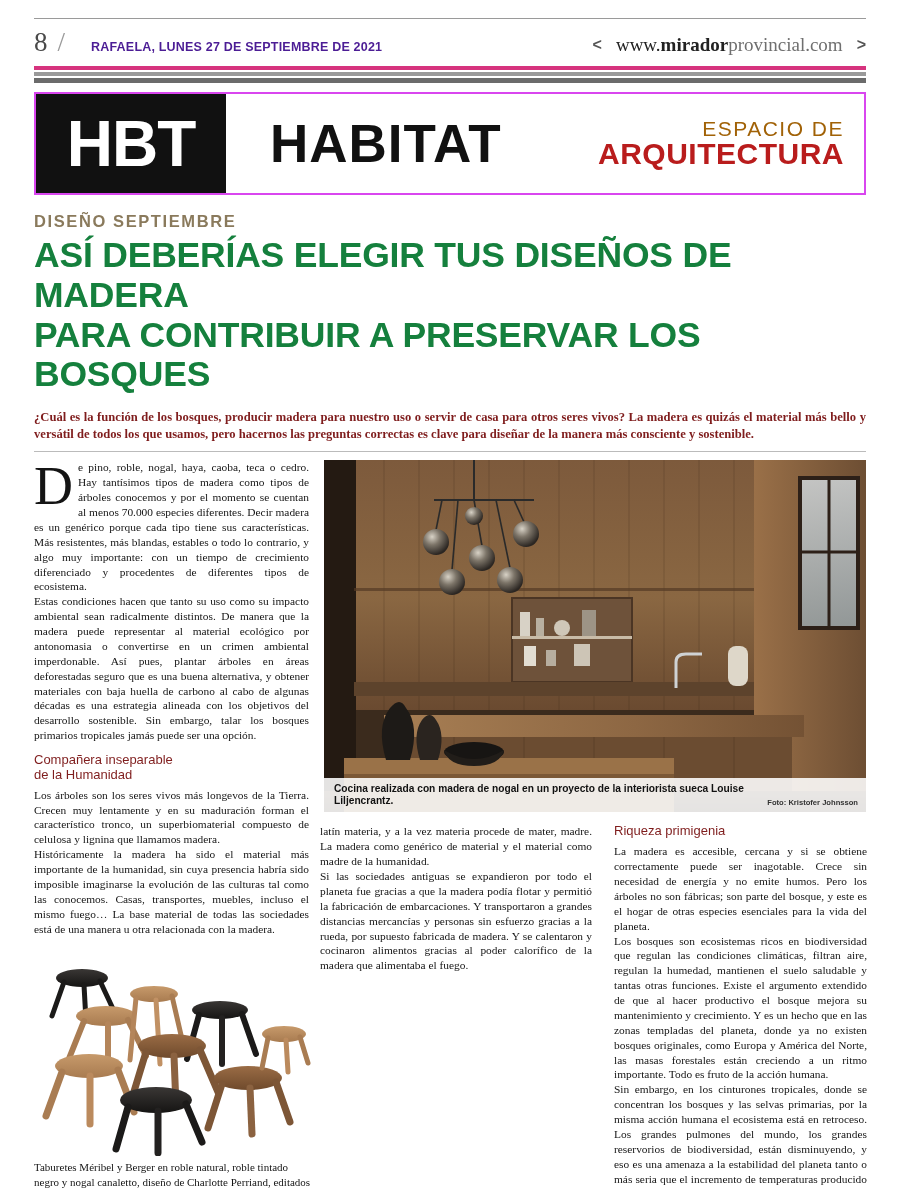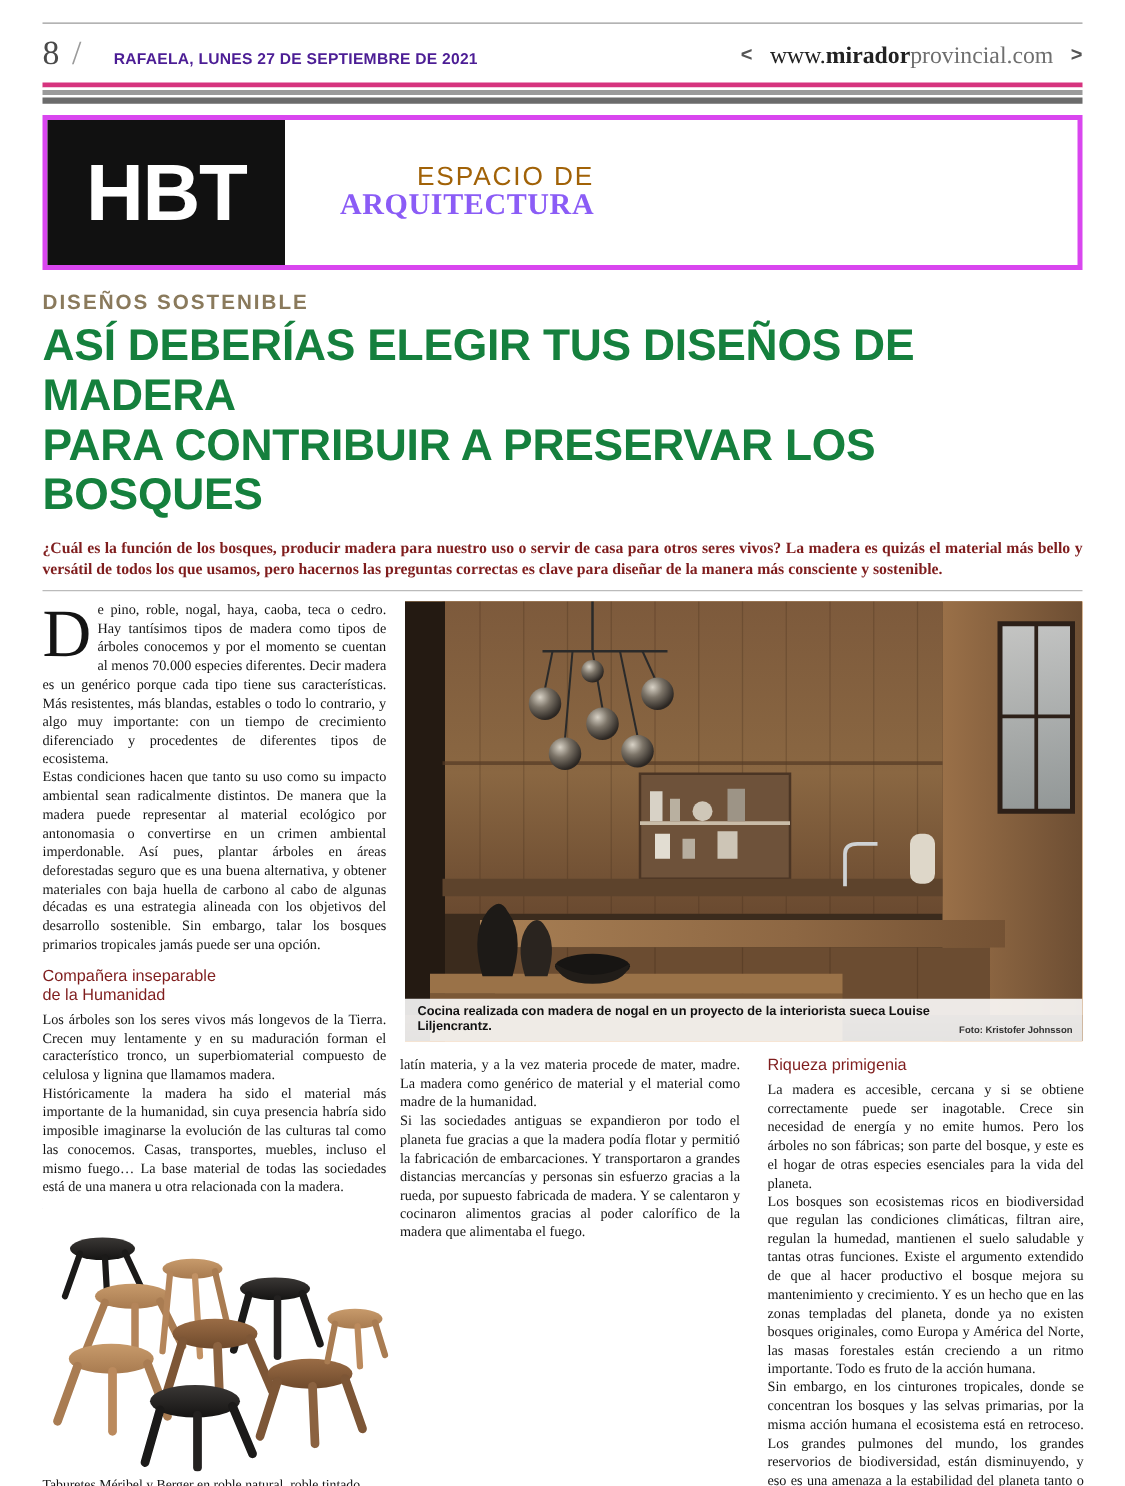--- a/index.html
+++ b/index.html
@@ -79,22 +79,22 @@
   .bar { height: 4px; width: 100%; }
   .bar.pink { background: #d6337e; }
   .bar.white { height: 2px; background: #fff; }
   .bar.grey { background: #9a9a9a; }
   .bar.dark { background: #6b6b6b; height: 5px; }
 
   
   .logo-block {
     margin-top: 9px;
     display: flex;
-    height: 124px;
-    border: 4px solid #d946ef;
+    height: 103px;
+    border: 2px solid #d946ef;
   }
   .logo-hbt {
     width: 190px;
     background: #111;
     color: #fff;
     display: flex;
     align-items: center;
     justify-content: center;
     font-family: "Liberation Sans", sans-serif;
     font-weight: bold;
@@ -119,25 +119,25 @@
     text-align: right;
     line-height: 1.02;
   }
   .logo-sub .l1 {
     font-family: "Liberation Sans", sans-serif;
     font-size: 21px;
     letter-spacing: 1.5px;
     color: #a16207;
   }
   .logo-sub .l2 {
-    font-family: Liberation Serif, serif;
-    font-weight: bold;
-    font-size: 24px;
+    font-family: Liberation Sans, sans-serif;
+    font-weight: bold;
+    font-size: 30px;
     letter-spacing: .5px;
-    color: #8b5cf6;
+    color: #b91c1c;
   }
 
   
   .kicker {
     margin-top: 17px;
     font-family: "Liberation Sans", sans-serif;
     font-weight: bold;
     font-size: 16.5px;
     letter-spacing: 1.6px;
     color: #8a7a5c;
@@ -298,28 +298,29 @@
     <div class="bar pink"></div>
     <div class="bar white"></div>
     <div class="bar grey"></div>
     <div class="bar white"></div>
     <div class="bar dark"></div>
   </div>
 
   <div class="logo-block">
     <div class="logo-hbt">HBT</div>
     <div class="logo-main">
+      <div class="logo-title">HABITAT</div>
       <div class="logo-sub">
         <div class="l1">ESPACIO DE</div>
         <div class="l2">ARQUITECTURA</div>
       </div>
     </div>
   </div>
 
-  <div class="kicker">DISEÑOS SOSTENIBLE</div>
+  <div class="kicker">DISEÑO SEPTIEMBRE</div>
   <div class="headline">
     <div>ASÍ DEBERÍAS ELEGIR TUS DISEÑOS DE MADERA</div>
     <div>PARA CONTRIBUIR A PRESERVAR LOS BOSQUES</div>
   </div>
   <div class="lede">¿Cuál es la función de los bosques, producir madera para nuestro uso o servir de casa para otros seres vivos? La madera es quizás el material más bello y versátil de todos los que usamos, pero hacernos las preguntas correctas es clave para diseñar de la manera más consciente y sostenible.</div>
   <div class="rule-thin"></div>
 
   <div class="content" style="height:830px;">
 
     <div class="col1 col-text">

